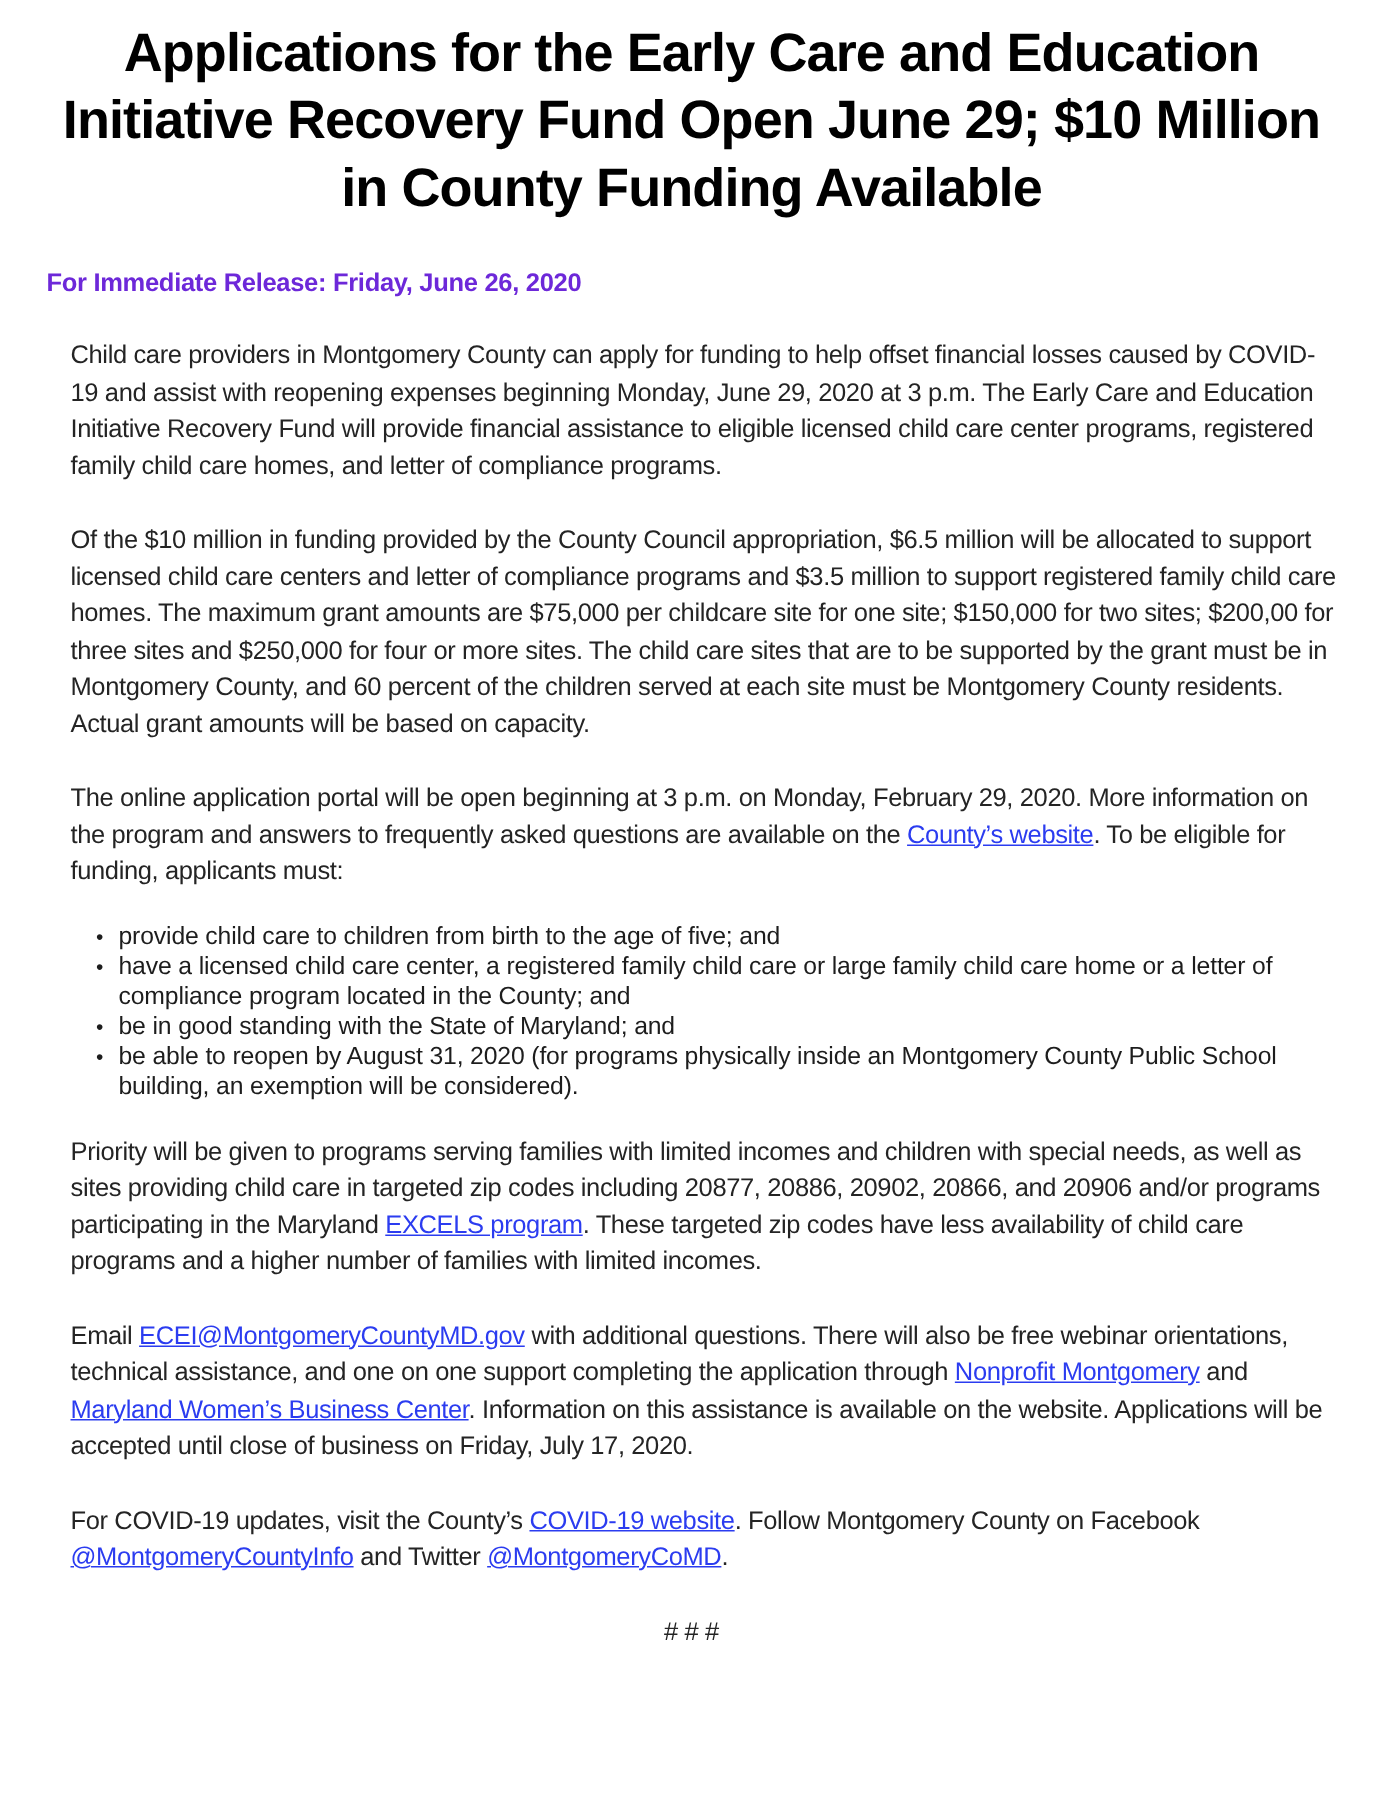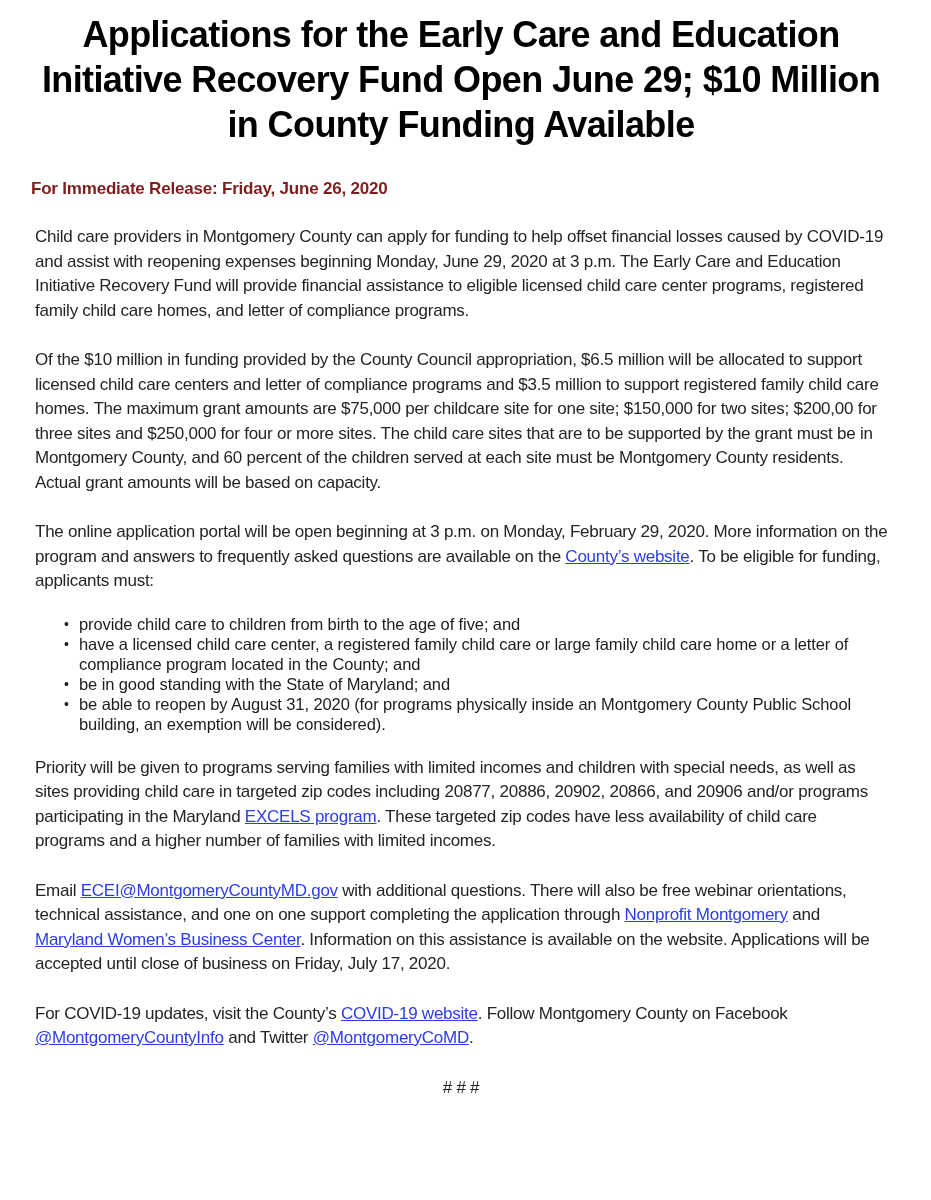--- a/index.html
+++ b/index.html
@@ -25,28 +25,28 @@
     line-height: 45px;
     font-weight: bold;
     letter-spacing: -0.6px;
     text-align: center;
     color: #000000;
   }
   .release {
     margin: 32px 0 0 0;
     font-size: 17px;
     font-weight: bold;
-    color: #7f1d1d;
+    color: #6d28d9;
     letter-spacing: -0.2px;
   }
   .doc-body {
     margin-top: 26px;
   }
   .para {
-    margin: 0 0 25px 4px;
+    margin: 0 0 25px 16px;
     font-size: 17px;
     line-height: 24.5px;
     letter-spacing: -0.25px;
     color: #242424;
   }
   .para.center {
     text-align: center;
     margin: 0 0 24px 0;
   }
   ul.bullets {

